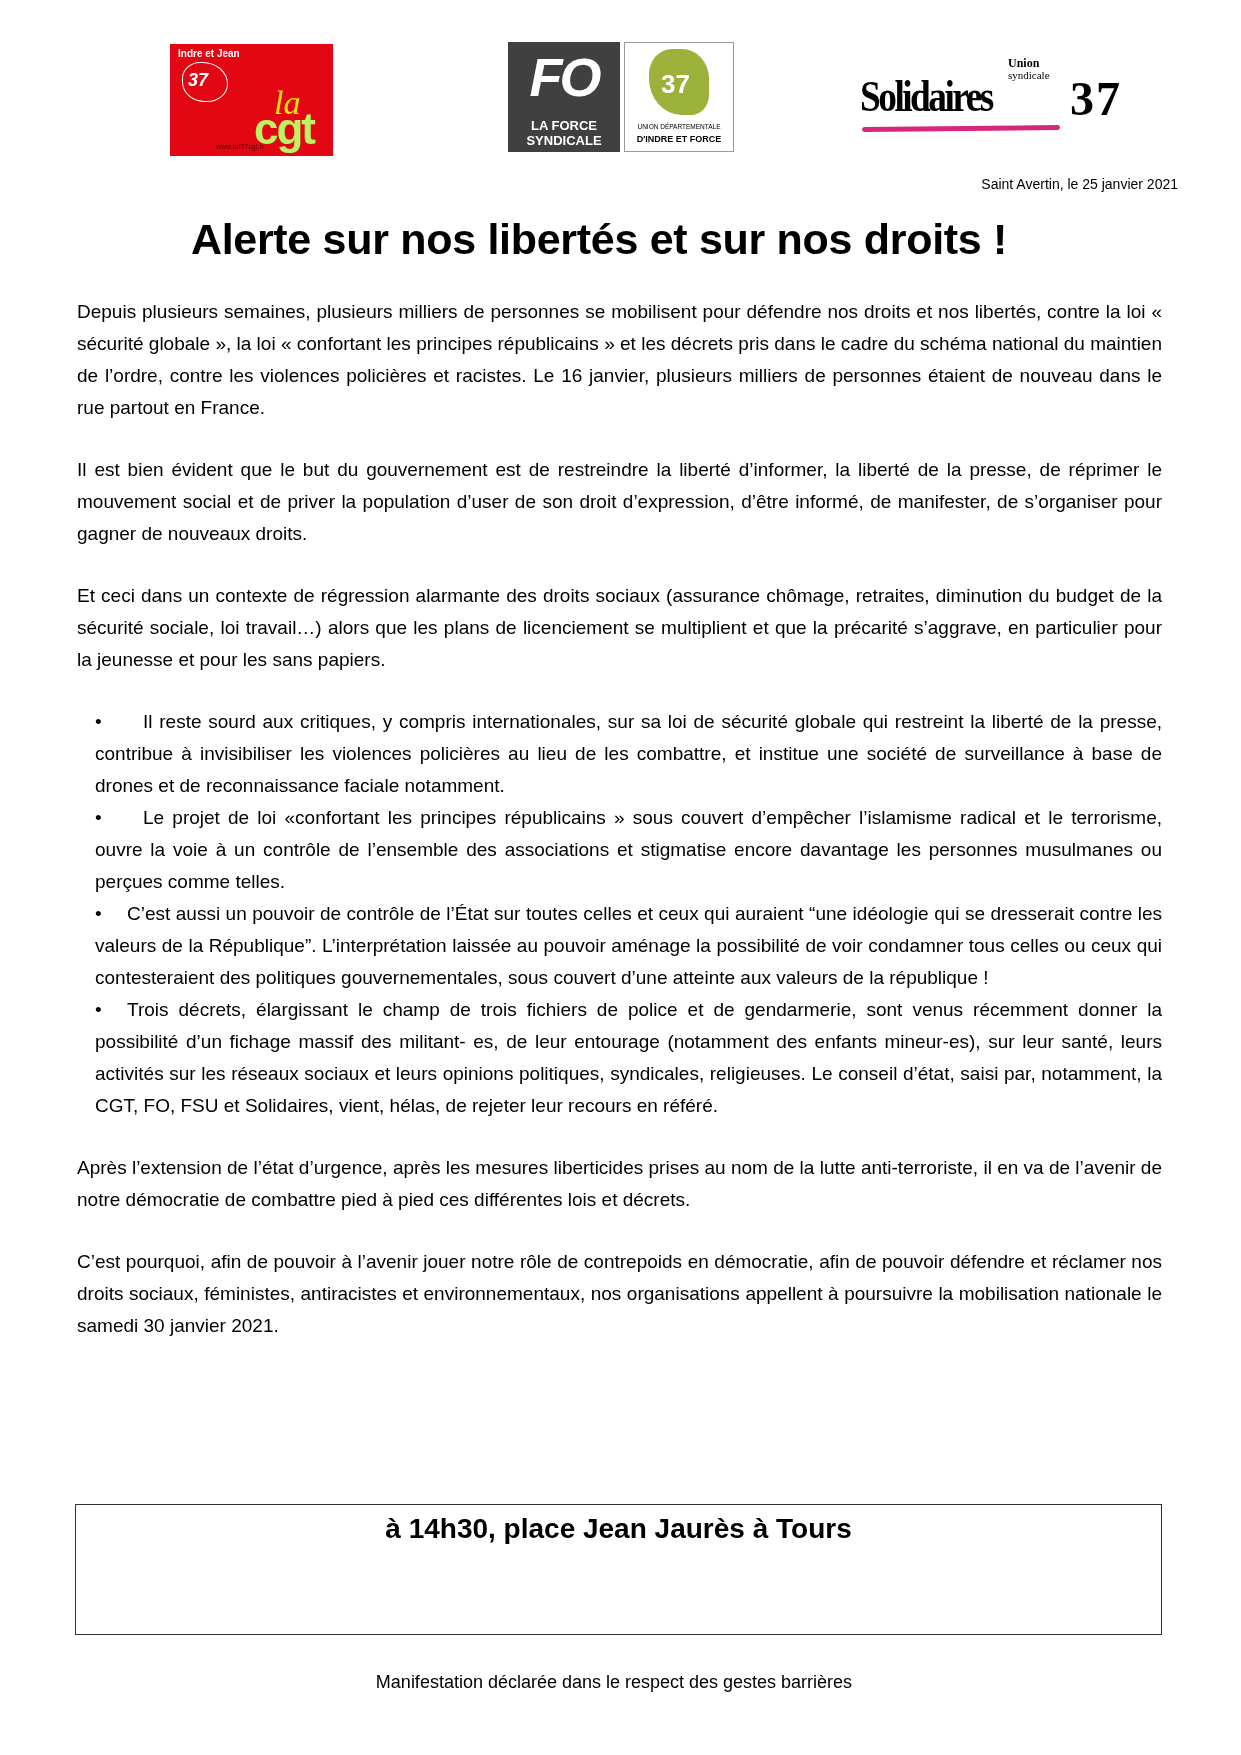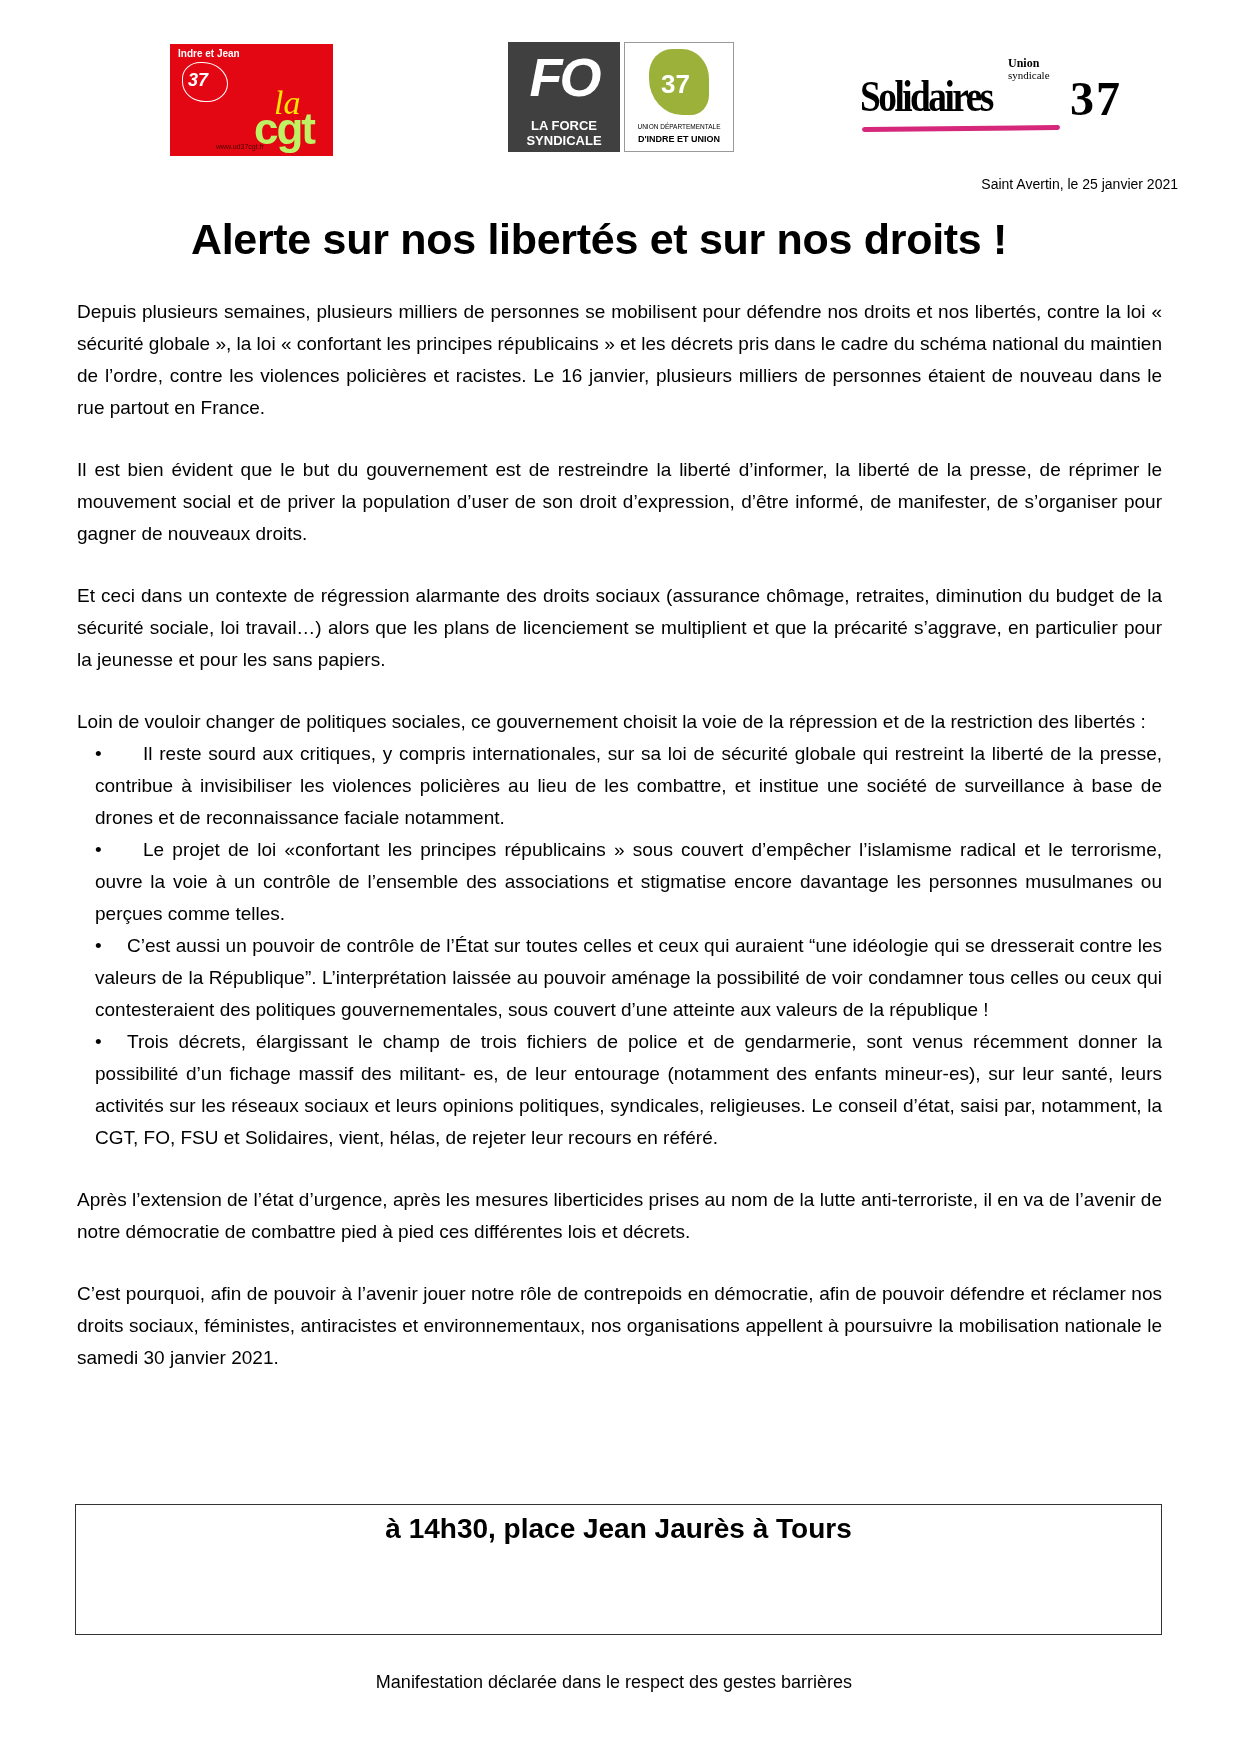--- a/index.html
+++ b/index.html
@@ -65,40 +65,39 @@
 <div class="logo-fo">
   <div class="fo">FO</div>
   <div class="sub">LA FORCE</div>
   <div class="sub" style="margin-top:0">SYNDICALE</div>
 </div>
 
 <div class="logo-ud">
   <span class="shape"></span>
   <span class="num">37</span>
   <div class="l1">UNION DÉPARTEMENTALE</div>
-  <div class="l2">D'INDRE ET UNION</div>
+  <div class="l2">D'INDRE ET FORCE</div>
 </div>
 
 <div class="logo-sol">
   <span class="union">Union</span>
   <span class="synd">syndicale</span>
   <span class="name">Solidaires</span>
   <span class="num">37</span>
   <span class="underline"></span>
 </div>
 
 <div class="date">Saint Avertin, le 25 janvier 2021</div>
 
 <h1 class="title">Alerte sur nos libertés et sur nos droits !</h1>
 
 <div class="body">
   <p>Depuis plusieurs semaines, plusieurs milliers de personnes se mobilisent pour défendre nos droits et nos libertés, contre la loi « sécurité globale », la loi « confortant les principes républicains » et les décrets pris dans le cadre du schéma national du maintien de l’ordre, contre les violences policières et racistes. Le 16 janvier, plusieurs milliers de personnes étaient de nouveau dans le rue partout en France.</p>
   <p>Il est bien évident que le but du gouvernement est de restreindre la liberté d’informer, la liberté de la presse, de réprimer le mouvement social et de priver la population d’user de son droit d’expression, d’être informé, de manifester, de s’organiser pour gagner de nouveaux droits.</p>
   <p>Et ceci dans un contexte de régression alarmante des droits sociaux (assurance chômage, retraites, diminution du budget de la sécurité sociale, loi travail…) alors que les plans de licenciement se multiplient et que la précarité s’aggrave, en particulier pour la jeunesse et pour les sans papiers.</p>
-  <p class="tight">Loin de vouloir changer de politiques sociales, ce gouvernement choisit la voie de la répression et de la restriction des libertés :</p>
   <ul>
     <li class="wide"><span class="bullet">•</span><span>Il reste sourd aux critiques, y compris internationales, sur sa loi de sécurité globale qui restreint la liberté de la presse, contribue à invisibiliser les violences policières au lieu de les combattre, et institue une société de surveillance à base de drones et de reconnaissance faciale  notamment.</span></li>
     <li class="wide"><span class="bullet">•</span><span>Le projet de loi «confortant les principes républicains » sous couvert d’empêcher l’islamisme radical et le terrorisme, ouvre la voie à un contrôle de l’ensemble des associations et stigmatise encore davantage les personnes musulmanes ou perçues comme telles.</span></li>
     <li><span class="bullet">•</span><span>C’est aussi un pouvoir de contrôle de l’État sur toutes celles et ceux qui auraient “une idéologie qui se dresserait contre les valeurs de la République”. L’interprétation laissée au pouvoir aménage la possibilité de voir condamner tous celles ou ceux qui contesteraient des politiques gouvernementales, sous couvert d’une atteinte aux valeurs de la république !</span></li>
     <li><span class="bullet">•</span><span>Trois décrets, élargissant le champ de trois fichiers de police et de gendarmerie, sont venus récemment donner la possibilité d’un fichage massif des militant- es, de leur entourage (notamment des enfants mineur-es), sur leur santé, leurs activités sur les réseaux sociaux et leurs opinions politiques, syndicales, religieuses. Le conseil d’état, saisi par, notamment, la CGT, FO, FSU et Solidaires, vient, hélas, de rejeter leur recours en référé.</span></li>
   </ul>
   <p>Après l’extension de l’état d’urgence, après les mesures liberticides prises au nom de la lutte anti-terroriste, il en va de l’avenir de notre démocratie de combattre pied à pied ces différentes lois et décrets.</p>
   <p>C’est pourquoi, afin de pouvoir à l’avenir jouer notre rôle de contrepoids en démocratie, afin de pouvoir défendre et réclamer nos droits sociaux, féministes, antiracistes et environnementaux, nos organisations appellent à poursuivre la mobilisation nationale le samedi 30 janvier 2021.</p>
 </div>
 

